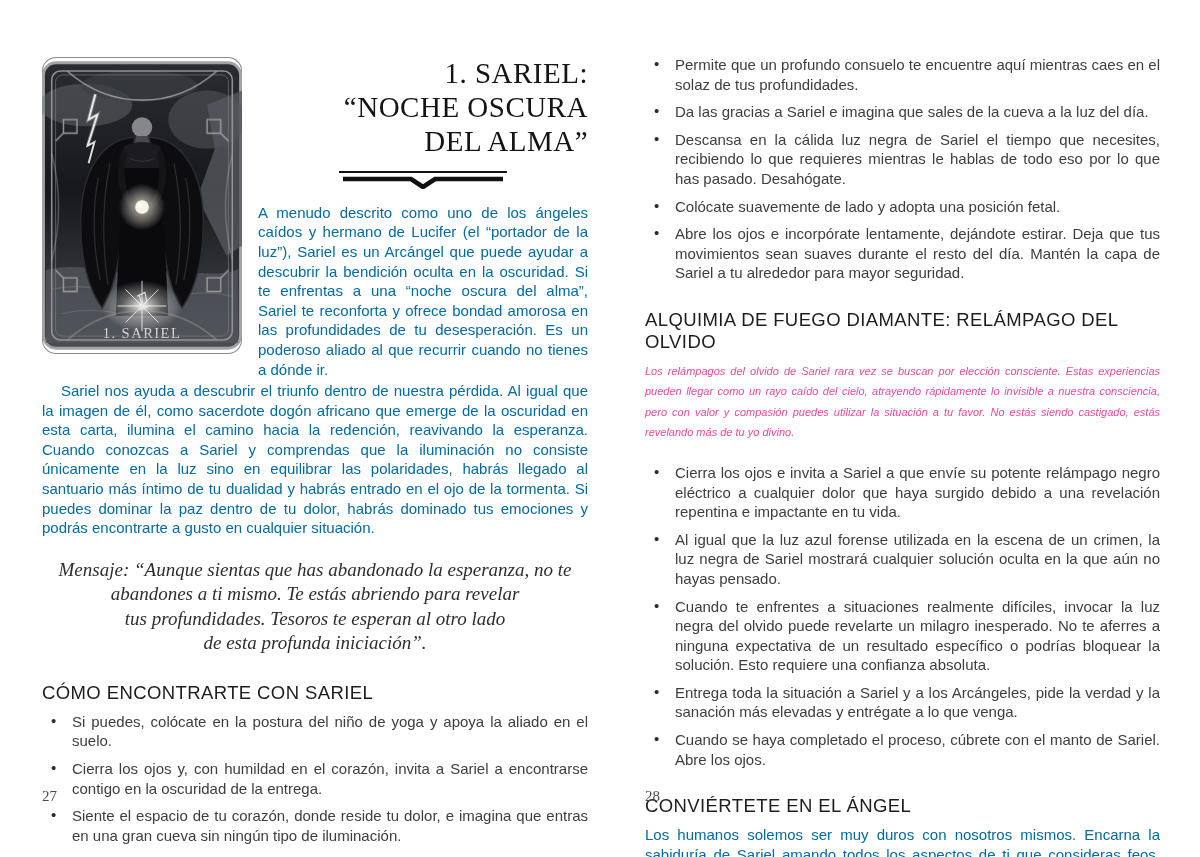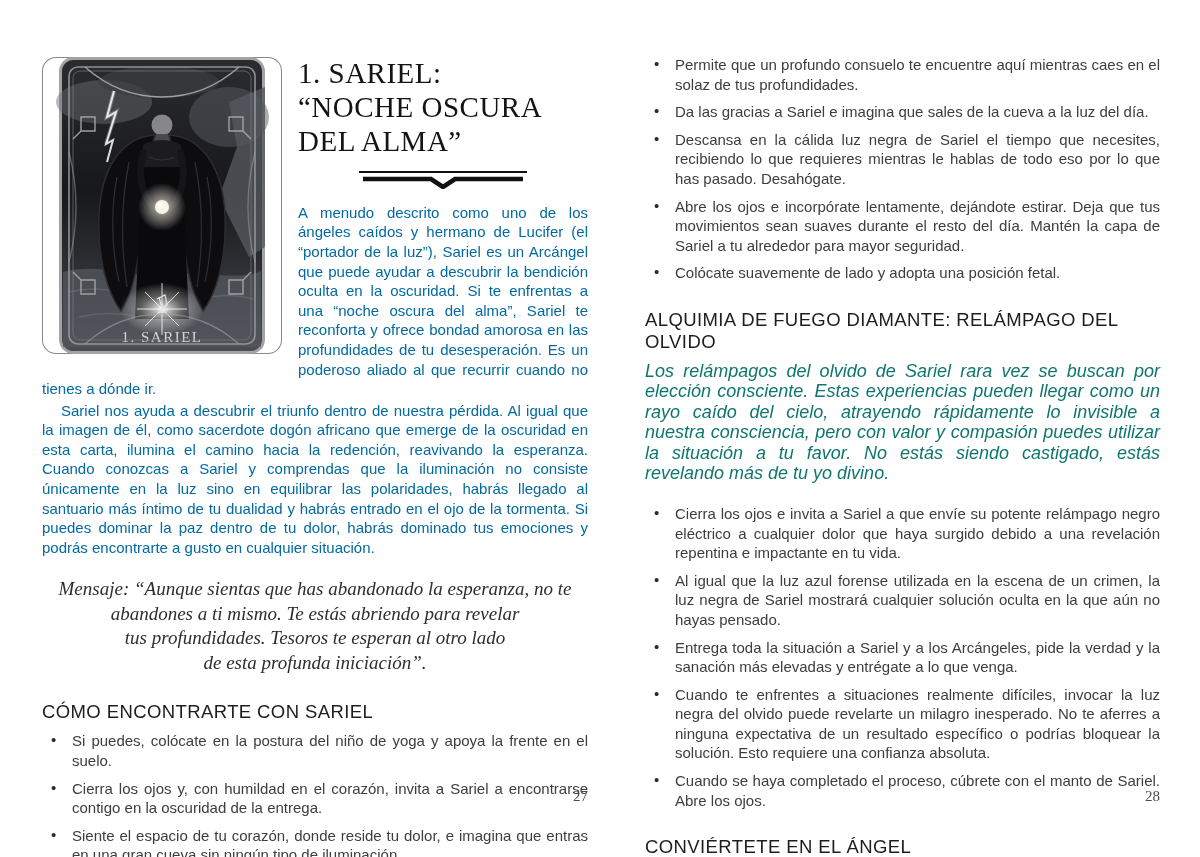--- a/index.html
+++ b/index.html
@@ -14,37 +14,37 @@
     font-family:"Liberation Sans", sans-serif;
     -webkit-hyphens:auto;hyphens:auto;
   }
   .page{position:relative;box-sizing:border-box;width:600px;padding-top:55px;}
   .page-left{padding-left:42px;padding-right:12px;}
   .page-right{padding-left:45px;padding-right:40px;}
 
   
   .card{
     float:left;
-    width:240px;height:297px;
+    width:200px;height:297px;
     margin:2px 16px 8px 0;
     border-radius:14px;
     overflow:hidden;
     box-shadow:0 0 0 1px #8a8a8a inset;
   }
   .card svg{display:block;width:100%;height:100%;}
 
   h1.chapter-title{
     margin:2px 0 6px 0;
     font-family:"Liberation Serif", serif;
     font-weight:normal;
     font-size:29px;
     line-height:1.17;
     letter-spacing:.5px;
     color:#141414;
-    text-align:left;
+    text-align:right;
     white-space:pre-line;
   }
   .divider-wrap{text-align:center;margin:4px 0 14px 0;}
   .divider-wrap svg{vertical-align:middle;}
 
   p.body-text{
     margin:0 0 2px 0;
     font-size:15px;
     line-height:19.6px;
     text-align:justify;
@@ -86,30 +86,30 @@
   ul.bullet-list li::before{
     content:"•";
     position:absolute;left:9px;top:-1px;
     font-size:15px;color:#2c2c2c;
   }
 
   .intro-italic{
     margin:2px 0 20px 0;
     font-family:"Liberation Sans", sans-serif;
     font-style:italic;
-    font-size:18px;
+    font-size:11px;
     line-height:20.5px;
     text-align:justify;
-    color:#0f766e;
+    color:#ec4899;
   }
 
   .page-number{
     position:absolute;
     bottom:52px;left:0;right:0;
-    text-align:right;
+    text-align:left;
     font-family:"Liberation Serif", serif;
     font-size:15px;
     color:#4a4a4a;
   }
   .page-left .page-number{left:42px;right:12px;}
   .page-right .page-number{left:45px;right:40px;}
 
   .mt-lg{margin-top:30px;}
 </style>
 </head>
@@ -204,47 +204,47 @@
     <p class="body-text">A menudo descrito como uno de los ángeles caídos y hermano de Lucifer (el “portador de la luz”), Sariel es un Arcángel que puede ayudar a descubrir la bendición oculta en la oscuridad. Si te enfrentas a una “noche oscura del alma”, Sariel te reconforta y ofrece bondad amorosa en las profundidades de tu desesperación. Es un poderoso aliado al que recurrir cuando no tienes a dónde ir.</p>
     <p class="body-text body-indent">Sariel nos ayuda a descubrir el triunfo dentro de nuestra pérdida. Al igual que la imagen de él, como sacerdote dogón africano que emerge de la oscuridad en esta carta, ilumina el camino hacia la redención, reavivando la esperanza. Cuando conozcas a Sariel y comprendas que la iluminación no consiste únicamente en la luz sino en equilibrar las polaridades, habrás llegado al santuario más íntimo de tu dualidad y habrás entrado en el ojo de la tormenta. Si puedes dominar la paz dentro de tu dolor, habrás dominado tus emociones y podrás encontrarte a gusto en cualquier situación.</p>
 
     <div class="message">Mensaje: “Aunque sientas que has abandonado la esperanza, no te
 abandones a ti mismo. Te estás abriendo para revelar
 tus profundidades. Tesoros te esperan al otro lado
 de esta profunda iniciación”.</div>
 
     <h2 class="section-heading">CÓMO ENCONTRARTE CON SARIEL</h2>
     <ul class="bullet-list">
-      <li>Si puedes, colócate en la postura del niño de yoga y apoya la frente en el suelo.</li>
+      <li>Si puedes, colócate en la postura del niño de yoga y apoya la aliado en el suelo.</li>
       <li>Cierra los ojos y, con humildad en el corazón, invita a Sariel a encontrarse contigo en la oscuridad de la entrega.</li>
       <li>Siente el espacio de tu corazón, donde reside tu dolor, e imagina que entras en una gran cueva sin ningún tipo de iluminación.</li>
       <li>Siente cómo la oscuridad de esta cueva te envuelve como un manto cálido e imagina a Sariel como una enorme presencia protectora, envolviéndote en sus alas entintadas de terciopelo.</li>
     </ul>
 
     <div class="page-number">27</div>
   </div>
 
   <div class="page page-right">
 
     <ul class="bullet-list" style="margin-top:0;">
       <li>Permite que un profundo consuelo te encuentre aquí mientras caes en el solaz de tus profundidades.</li>
       <li>Da las gracias a Sariel e imagina que sales de la cueva a la luz del día.</li>
       <li>Descansa en la cálida luz negra de Sariel el tiempo que necesites, recibiendo lo que requieres mientras le hablas de todo eso por lo que has pasado. Desahógate.</li>
+      <li>Colócate suavemente de lado y adopta una posición fetal.</li>
       <li>Abre los ojos e incorpórate lentamente, dejándote estirar. Deja que tus movimientos sean suaves durante el resto del día. Mantén la capa de Sariel a tu alrededor para mayor seguridad.</li>
-      <li>Colócate suavemente de lado y adopta una posición fetal.</li>
     </ul>
 
     <h2 class="section-heading mt-lg">ALQUIMIA DE FUEGO DIAMANTE: RELÁMPAGO DEL OLVIDO</h2>
     <p class="intro-italic">Los relámpagos del olvido de Sariel rara vez se buscan por elección consciente. Estas experiencias pueden llegar como un rayo caído del cielo, atrayendo rápidamente lo invisible a nuestra consciencia, pero con valor y compasión puedes utilizar la situación a tu favor. No estás siendo castigado, estás revelando más de tu yo divino.</p>
 
     <ul class="bullet-list">
       <li>Cierra los ojos e invita a Sariel a que envíe su potente relámpago negro eléctrico a cualquier dolor que haya surgido debido a una revelación repentina e impactante en tu vida.</li>
       <li>Al igual que la luz azul forense utilizada en la escena de un crimen, la luz negra de Sariel mostrará cualquier solución oculta en la que aún no hayas pensado.</li>
+      <li>Cuando te enfrentes a situaciones realmente difíciles, invocar la luz negra del olvido puede revelarte un milagro inesperado. No te aferres a ninguna expectativa de un resultado específico o podrías bloquear la solución. Esto requiere una confianza absoluta.</li>
       <li>Entrega toda la situación a Sariel y a los Arcángeles, pide la verdad y la sanación más elevadas y entrégate a lo que venga.</li>
-      <li>Cuando te enfrentes a situaciones realmente difíciles, invocar la luz negra del olvido puede revelarte un milagro inesperado. No te aferres a ninguna expectativa de un resultado específico o podrías bloquear la solución. Esto requiere una confianza absoluta.</li>
       <li>Cuando se haya completado el proceso, cúbrete con el manto de Sariel. Abre los ojos.</li>
     </ul>
 
     <h2 class="section-heading mt-lg">CONVIÉRTETE EN EL ÁNGEL</h2>
     <p class="body-text">Los humanos solemos ser muy duros con nosotros mismos. Encarna la sabiduría de Sariel amando todos los aspectos de ti que consideras feos. Abraza tu sombra y perdónate los errores. Siempre es más oscuro antes del amanecer, así que mantén la confianza y ten fe en que esto también pasará.</p>
 
     <div class="page-number">28</div>
   </div>
 
 </div>

